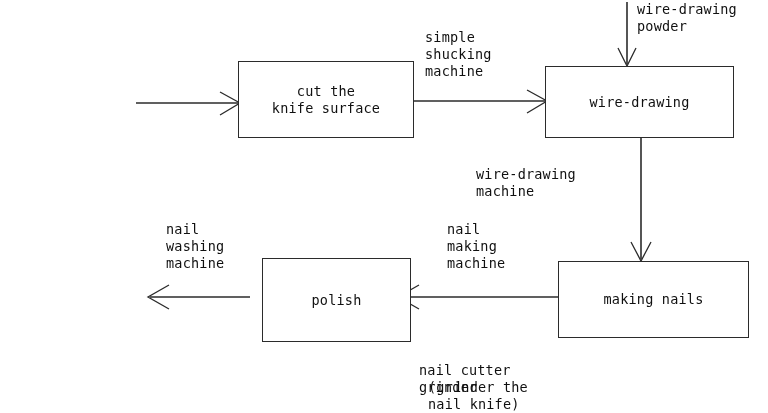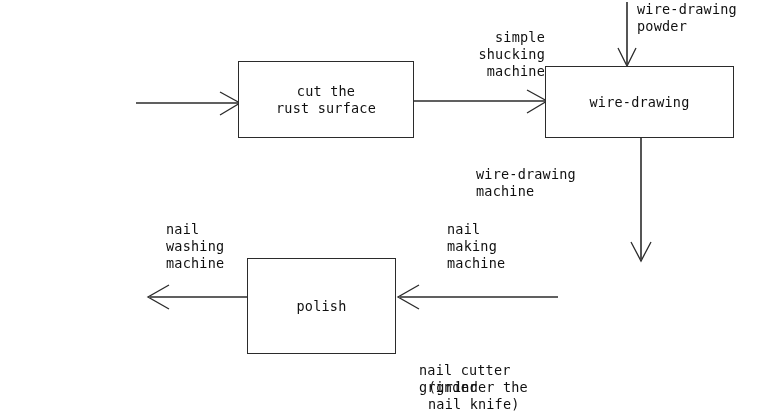--- a/index.html
+++ b/index.html
@@ -36,21 +36,21 @@
   }
   .label {
     position: absolute;
     font-size: 13.5px;
     line-height: 17px;
     letter-spacing: 0.2px;
     white-space: pre-line;
     color: #101010;
     background: transparent;
   }
-  .label.center { text-align: right; }
+  .label.center { text-align: left; }
   .label.left { text-align: left; }
   .edges {
     position: absolute;
     left: 0;
     top: 0;
     width: 768px;
     height: 413px;
     pointer-events: none;
   }
 </style>
@@ -76,26 +76,27 @@
 
       <line x1="558" y1="297" x2="400" y2="297"></line>
       <polyline points="419,285 398,297 419,309" stroke-width="1.3"></polyline>
 
       <line x1="250" y1="297" x2="150" y2="297"></line>
       <polyline points="169,285 148,297 169,309" stroke-width="1.3"></polyline>
     </g>
   </svg>
 
   <div class="node" style="left:238px; top:61px; width:176px; height:77px;">cut the
-rust surface</div>
+knife surface</div>
 
   <div class="node" style="left:545px; top:66px; width:189px; height:72px;">wire-drawing</div>
 
+  <div class="node" style="left:558px; top:261px; width:191px; height:77px;">making nails</div>
 
-  <div class="node" style="left:247px; top:258px; width:149px; height:96px;">polish</div>
+  <div class="node" style="left:262px; top:258px; width:149px; height:84px;">polish</div>
 
 
 
   <div class="label center" style="left:425px; top:29px; width:120px;">simple
 shucking
 machine</div>
 
   <div class="label left" style="left:637px; top:1px; width:130px;">wire-drawing
 powder</div>
 

